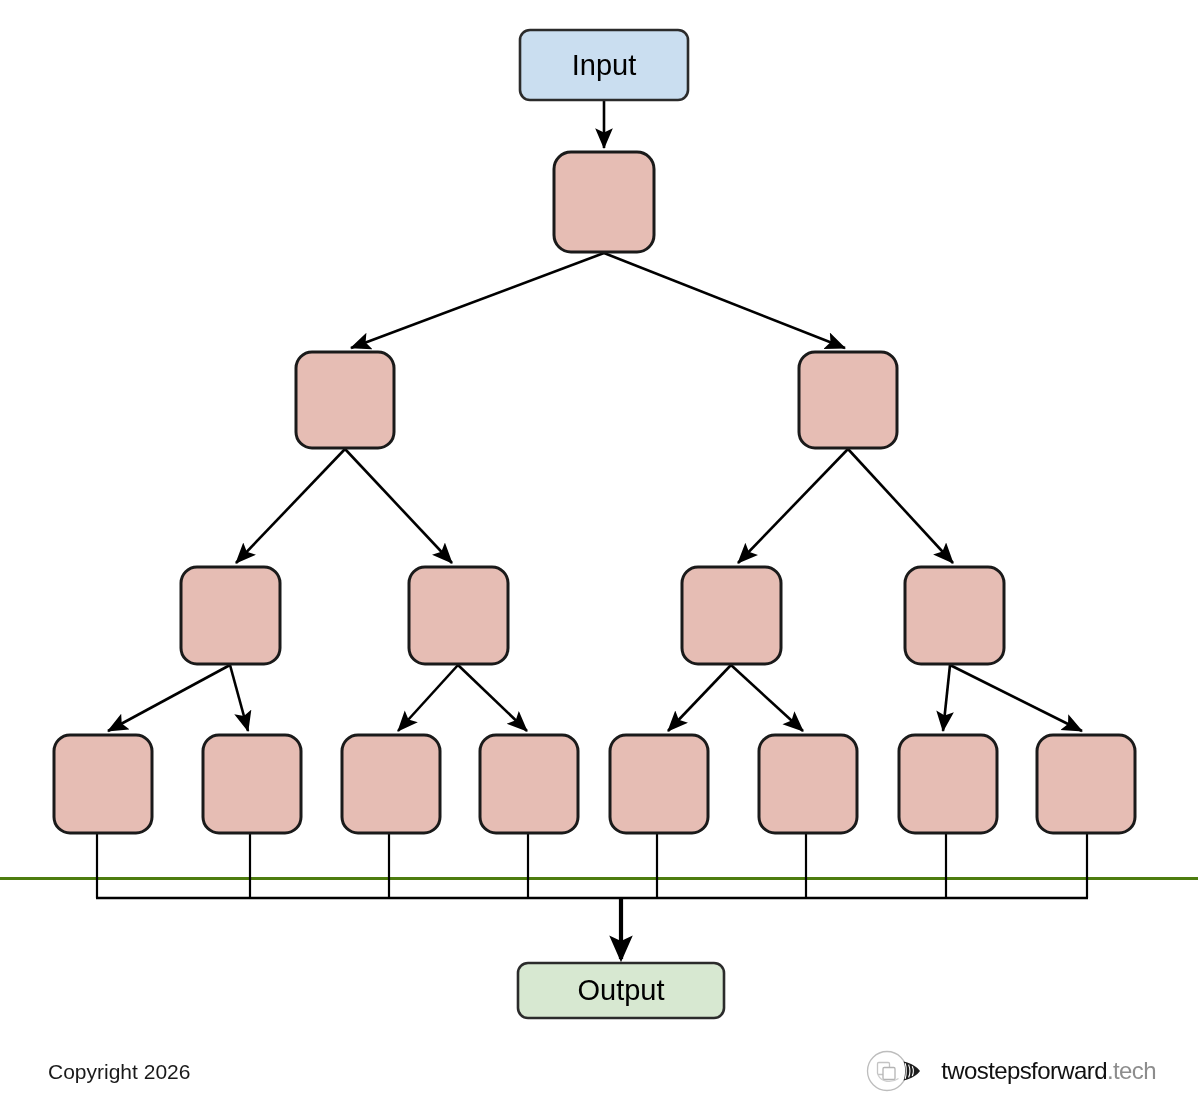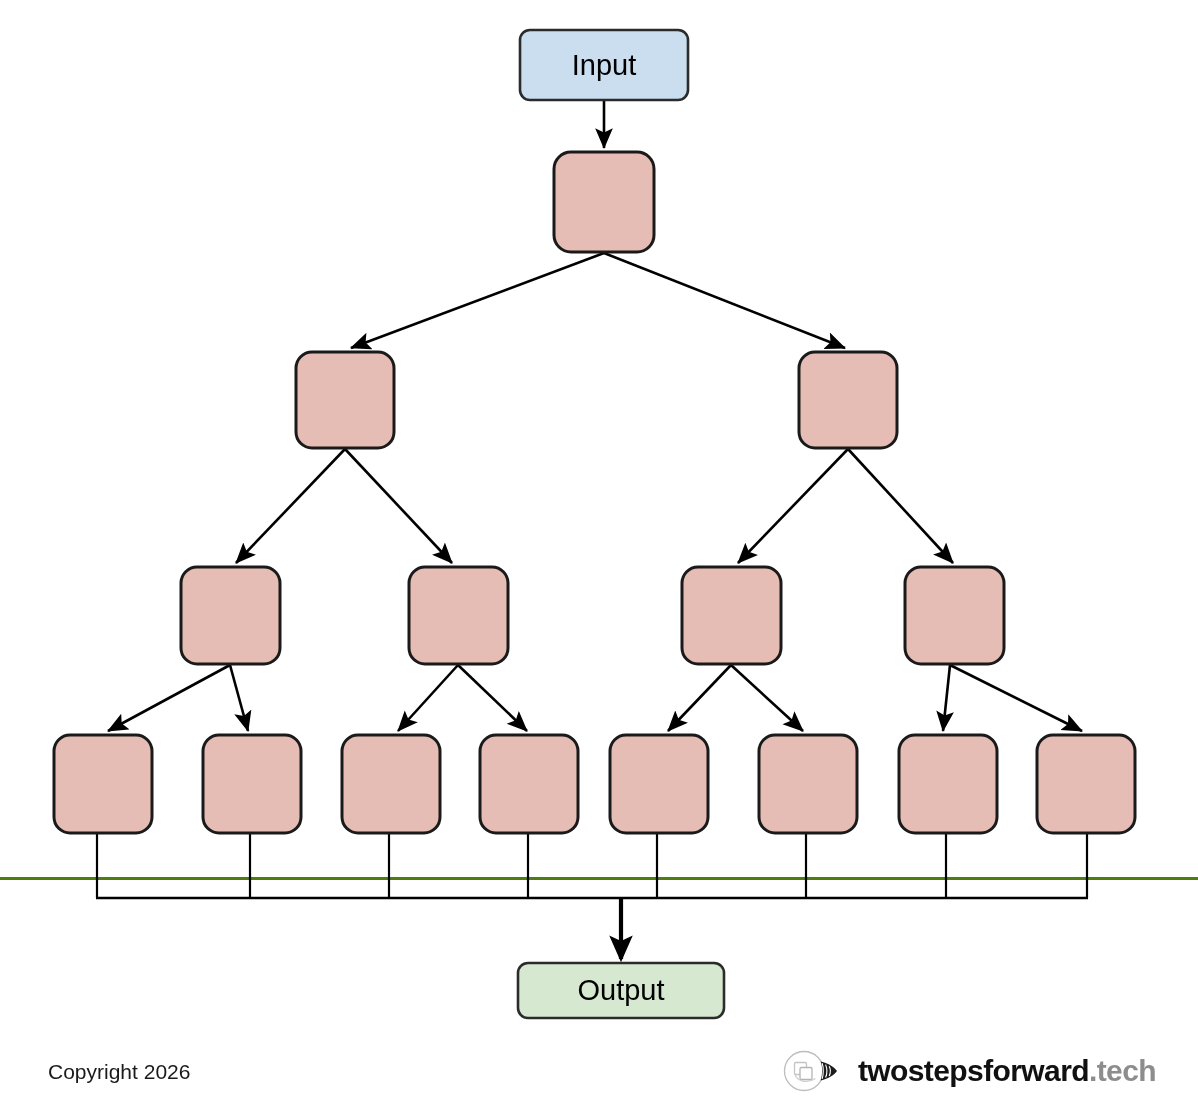--- a/index.html
+++ b/index.html
@@ -47,22 +47,22 @@
   }
   .footer-brand {
     position: absolute;
     right: 42px;
     top: 1048px;
     display: flex;
     align-items: center;
     gap: 14px;
   }
   .brand-wordmark {
-    font-size: 30px;
-    font-weight: bold;
+    font-size: 24px;
+    font-weight: normal;
     letter-spacing: -0.6px;
     font-family: "Liberation Sans", sans-serif;
     line-height: 1;
     white-space: nowrap;
   }
   .brand-name { color: #111111; }
   .brand-tld { color: #8d8d8d; }
   .brand-logo { flex: 0 0 auto; display: block; }
 </style>
 </head>

